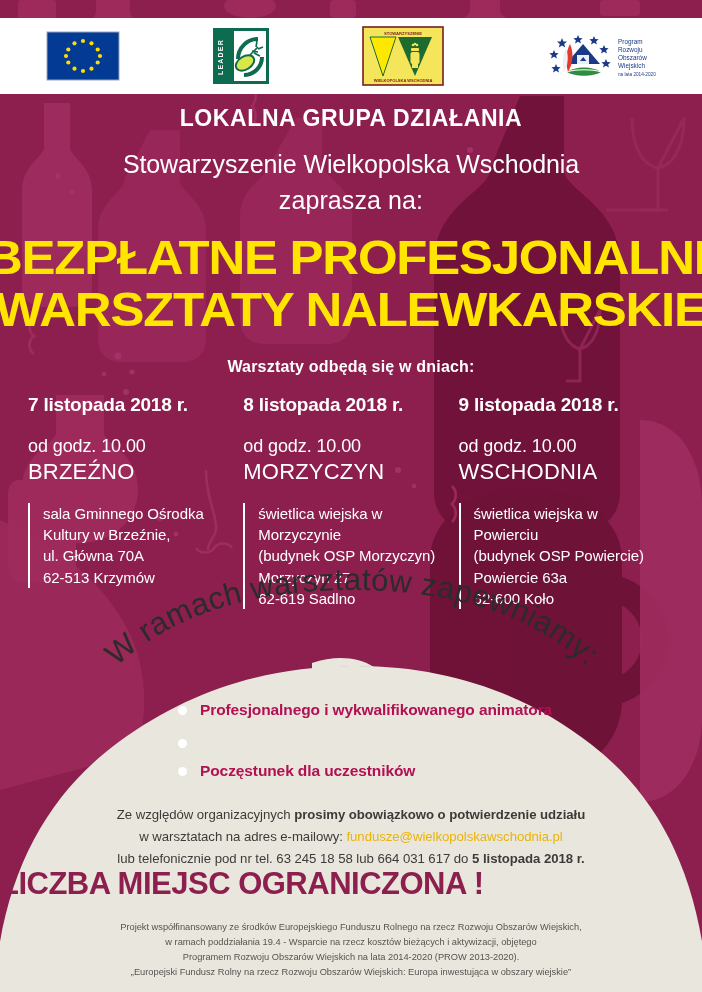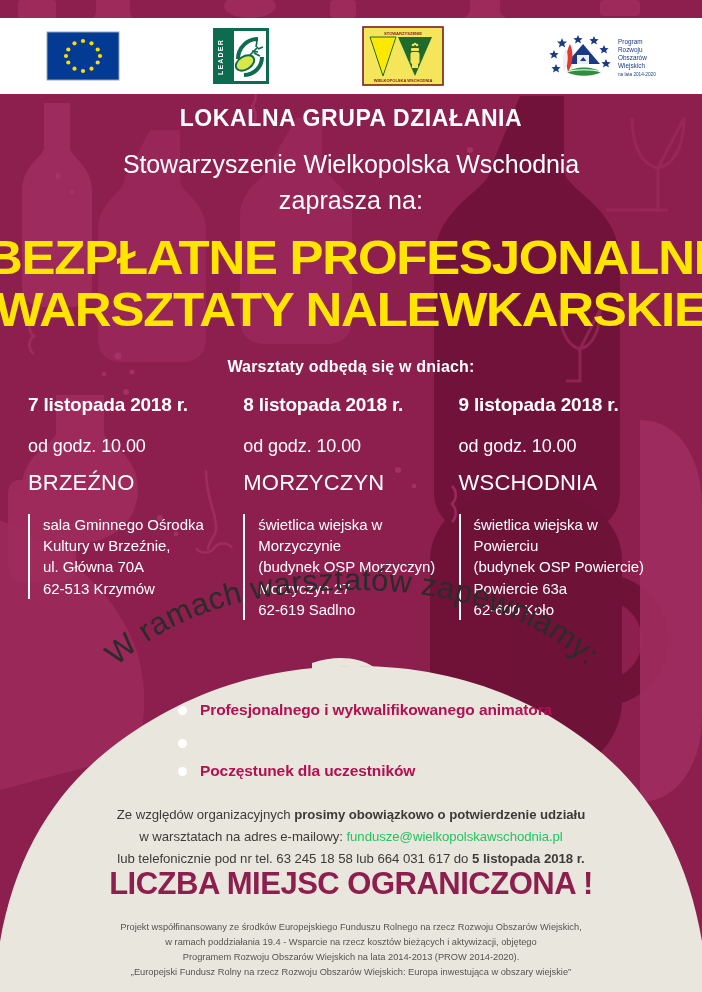--- a/index.html
+++ b/index.html
@@ -62,21 +62,21 @@
   }
 
   
   .dates{
     display:flex;margin-top:18px;padding:0 28px;color:#ffffff;
     box-sizing:border-box;
   }
   .date-col{width:33.33%;padding-right:12px;box-sizing:border-box;}
   .date-day{font-size:19px;font-weight:bold;letter-spacing:-.2px;}
   .date-hour{font-size:18px;font-weight:400;margin-top:20px;letter-spacing:-.1px;}
-  .date-place{font-size:22px;font-weight:400;margin-top:13px;letter-spacing:.2px;}
+  .date-place{font-size:22px;font-weight:400;margin-top:2px;letter-spacing:.2px;}
   .date-addr{
     margin-top:18px;padding-left:13px;border-left:2px solid #ffffff;
     font-size:15px;line-height:1.42;letter-spacing:-.05px;
   }
 
   
   .blob{position:absolute;left:0;top:545px;width:702px;height:447px;z-index:7;}
 
   .arc-text{position:absolute;left:0;top:556px;width:702px;height:200px;z-index:9;}
   .arc-text text{
@@ -98,24 +98,24 @@
     color:#b31052;font-weight:bold;font-size:15.5px;line-height:1.3;
     letter-spacing:-.1px;
   }
 
   .contact{
     position:absolute;left:50px;top:804px;width:602px;text-align:center;
     z-index:9;color:#3d3b39;font-size:13.2px;line-height:1.65;
     letter-spacing:-.05px;
   }
   .contact b{font-weight:bold;}
-  .mail{color:#22c55e;}
+  .mail{color:#eab308;}
 
   .limited{
-    position:absolute;left:0;top:866px;width:702px;text-align:center;z-index:9;
+    position:absolute;left:0;top:866px;width:702px;z-index:9;
     color:#8d1f4f;font-weight:bold;font-size:31px;letter-spacing:-.5px;
   }
 
   .footnote{
     position:absolute;left:61px;top:920px;width:580px;text-align:center;z-index:9;
     color:#555350;font-size:9.3px;line-height:1.62;letter-spacing:-.02px;
   }
 </style>
 </head>
 <body>
@@ -372,17 +372,17 @@
     <div>
       <span>lub telefonicznie pod nr tel. 63 245 18 58 lub 664 031 617 do </span><b>5 listopada 2018 r.</b>
     </div>
   </div>
 
   <div class="limited">LICZBA MIEJSC OGRANICZONA !</div>
 
   <div class="footnote">
     <div>Projekt współfinansowany ze środków Europejskiego Funduszu Rolnego na rzecz Rozwoju Obszarów Wiejskich,</div>
     <div>w ramach poddziałania 19.4 - Wsparcie na rzecz kosztów bieżących i aktywizacji, objętego</div>
-    <div>Programem Rozwoju Obszarów Wiejskich na lata 2014-2013 (PROW 2014-2020).</div>
+    <div>Programem Rozwoju Obszarów Wiejskich na lata 2014-2020 (PROW 2013-2020).</div>
     <div>„Europejski Fundusz Rolny na rzecz Rozwoju Obszarów Wiejskich: Europa inwestująca  w obszary wiejskie”</div>
   </div>
 
 </div>
 
 </body></html>

